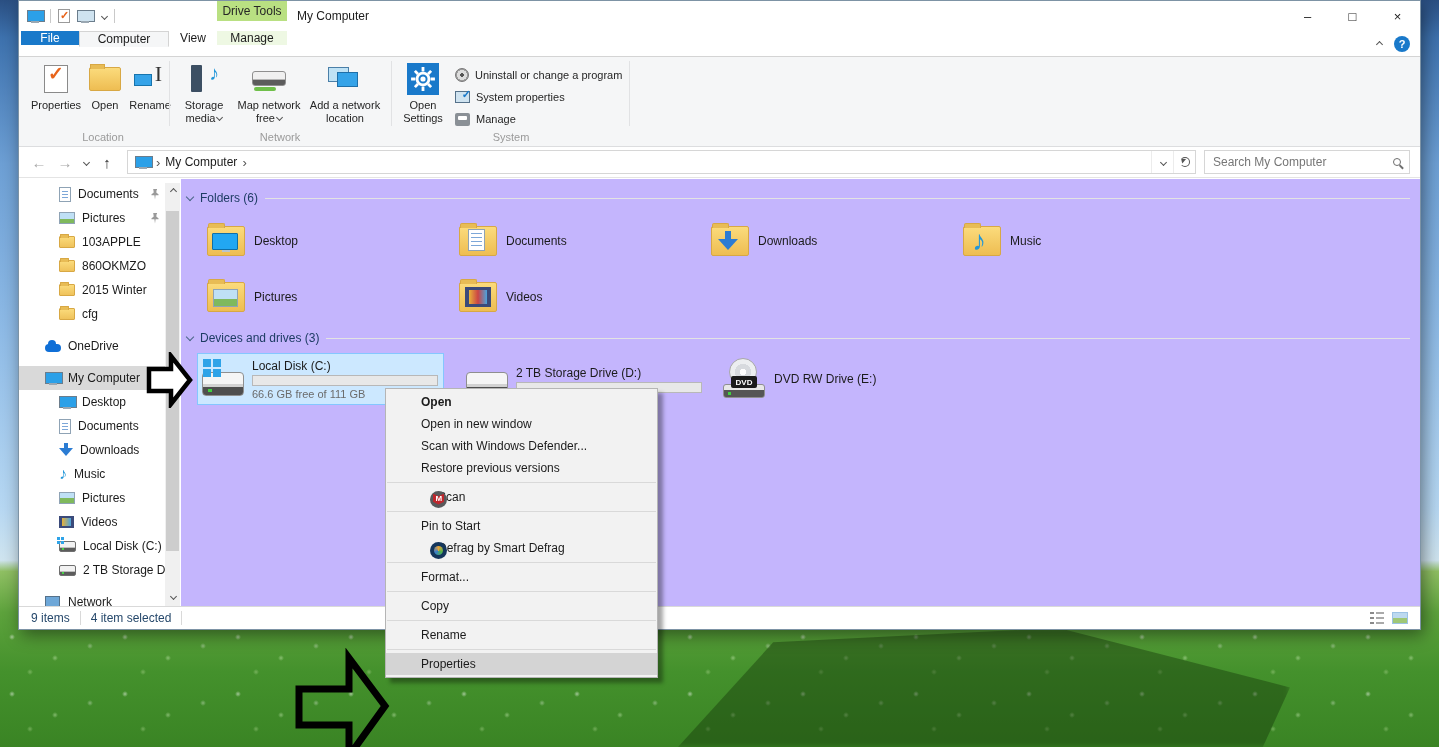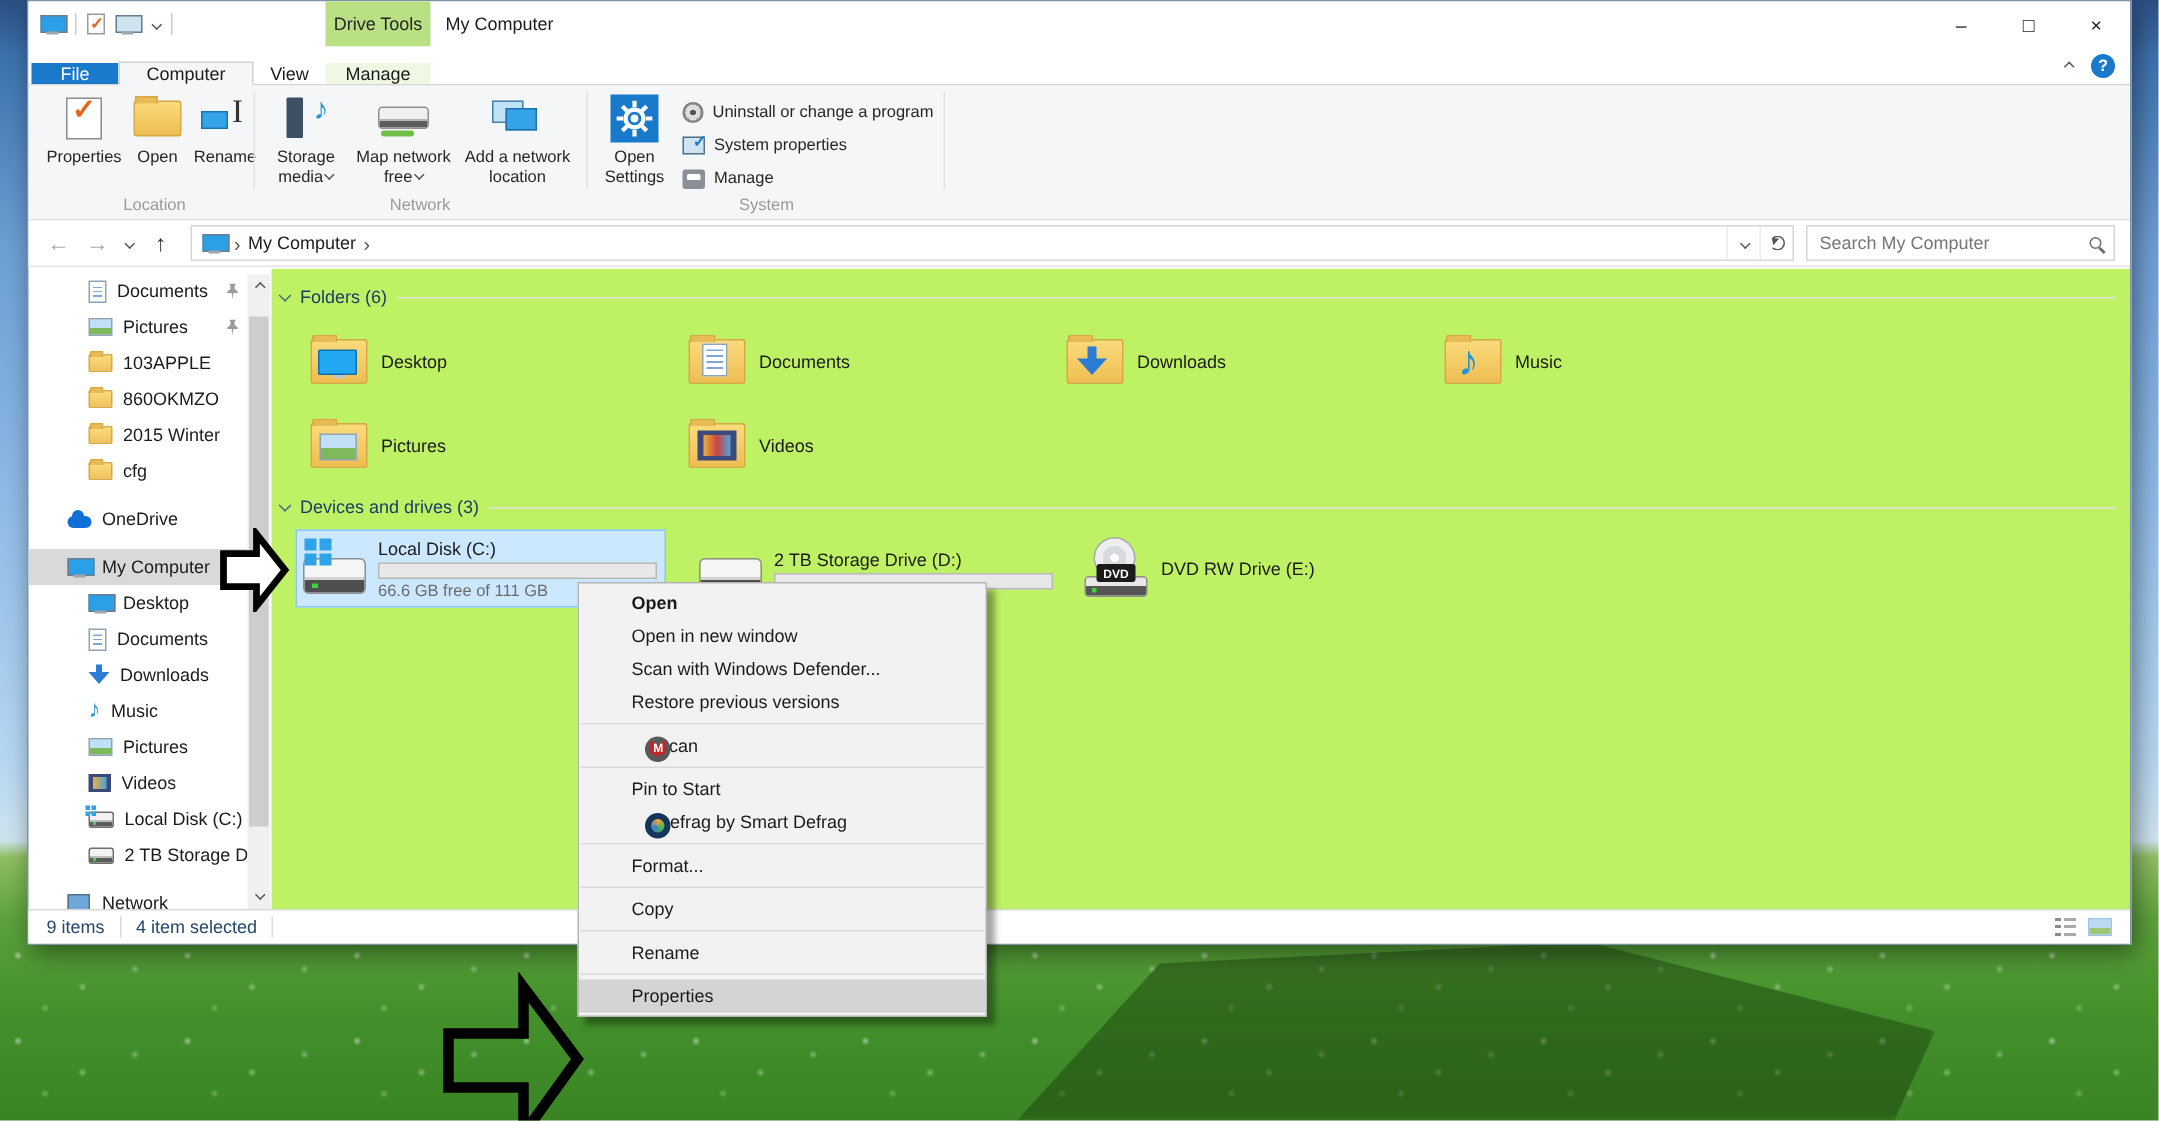--- a/index.html
+++ b/index.html
@@ -17,27 +17,27 @@
 .grass-shadow{position:absolute;left:610px;top:628px;width:680px;height:119px;z-index:2;
   background:rgba(18,48,8,.40);clip-path:polygon(10% 100%,24% 12%,66% 0,100% 50%,96% 100%);filter:blur(3px)}
 
 
 #win{position:absolute;left:18px;top:0;width:1403px;height:630px;background:#fff;border:1px solid #7d93a5;box-shadow:3px 5px 16px rgba(0,0,0,.45);z-index:10}
 
 
 .titlebar{height:30px;position:relative;background:#fff}
 .qat{position:absolute;left:8px;top:0;height:30px;display:flex;align-items:center;gap:7px}
 .qat-sep{width:1px;height:14px;background:#c9c9c9}
-.drive-tools{position:absolute;left:198px;top:0;width:70px;height:30px;background:#b9e082;display:flex;align-items:center;justify-content:center;color:#262626}
+.drive-tools{position:absolute;left:198px;top:0;width:70px;height:20px;background:#b9e082;display:flex;align-items:center;justify-content:center;color:#262626}
 .win-title{position:absolute;left:278px;top:0;height:30px;display:flex;align-items:center}
 .win-controls{position:absolute;right:0;top:0;display:flex}
 .win-btn{width:45px;height:30px;display:flex;align-items:center;justify-content:center;font-size:13px;color:#1b1b1b}
 
 
-.tabstrip{height:26px;background:#fff;border-bottom:1px solid #d4d4d4;position:relative;display:flex;align-items:flex-end}
+.tabstrip{height:26px;background:#fff;border-bottom:1px solid #d4d4d4;position:relative;display:flex;align-items:flex-start}
 .tab{display:flex;align-items:center;justify-content:center;font-size:12px}
 .tab-file{width:58px;margin-left:2px;background:#1979ca;color:#fff}
 .tab-computer{width:90px;background:#f5f6f7;border:1px solid #d4d4d4;border-bottom:1px solid #f5f6f7;margin-bottom:-1px}
 .tab-view{width:48px}
 .tab-manage{width:70px;background:#eef8e3}
 .ribbon-ctrls{position:absolute;right:10px;top:0;height:26px;display:flex;align-items:center;gap:12px}
 .help-circle{width:16px;height:16px;border-radius:50%;background:#1979ca;color:#fff;font-size:11px;font-weight:bold;display:flex;align-items:center;justify-content:center}
 
 
 .ribbon{height:90px;background:#f5f6f7;border-bottom:1px solid #dcdddf;position:relative;color:#262626}
@@ -72,21 +72,21 @@
 .ind1{padding-left:26px}.ind2{padding-left:40px}
 .side-sel{background:#d9d9d9}
 .si-label{white-space:nowrap;overflow:hidden}
 .gap8{height:8px}
 .pin{margin-left:auto;padding-right:5px;flex:none}
 .sb-scroll{position:absolute;right:1px;top:4px;bottom:0;width:15px;background:#f0f0f0;display:flex;flex-direction:column;align-items:center}
 .sb-thumb{position:absolute;left:1px;top:28px;width:13px;height:340px;background:#cdcdcd}
 .sb-arrow{height:16px;display:flex;align-items:center;justify-content:center;width:100%}
 .sb-arrow.bot{position:absolute;bottom:2px}
 
-.content{flex:1;position:relative;background:#bef264;overflow:hidden}
+.content{flex:1;position:relative;background:#c4b5fd;overflow:hidden}
 .grp-head{position:absolute;left:6px;right:10px;display:flex;align-items:center;gap:7px;color:#1e3c64}
 .grp-line{flex:1;height:1px;background:#e3e3e3}
 .gchev{width:6px;height:6px;border-right:1.4px solid #4a6585;border-bottom:1.4px solid #4a6585;transform:rotate(45deg);margin-top:-3px}
 .tile{position:absolute;width:240px;height:44px;display:flex;align-items:center;gap:9px}
 .dtile{position:absolute;width:247px;height:52px;display:flex;align-items:center;gap:7px;padding:2px 3px;border:1px solid transparent}
 .dtile-sel{background:#cce8ff;border-color:#84c7ff}
 .d-info{display:flex;flex-direction:column;gap:2px}
 .d-name{font-size:12px}
 .d-bar{width:186px;height:11px;border:1px solid #b8b8b8;background:#e8e8e8}
 .d-fill{height:100%;background:#2da0d8}

